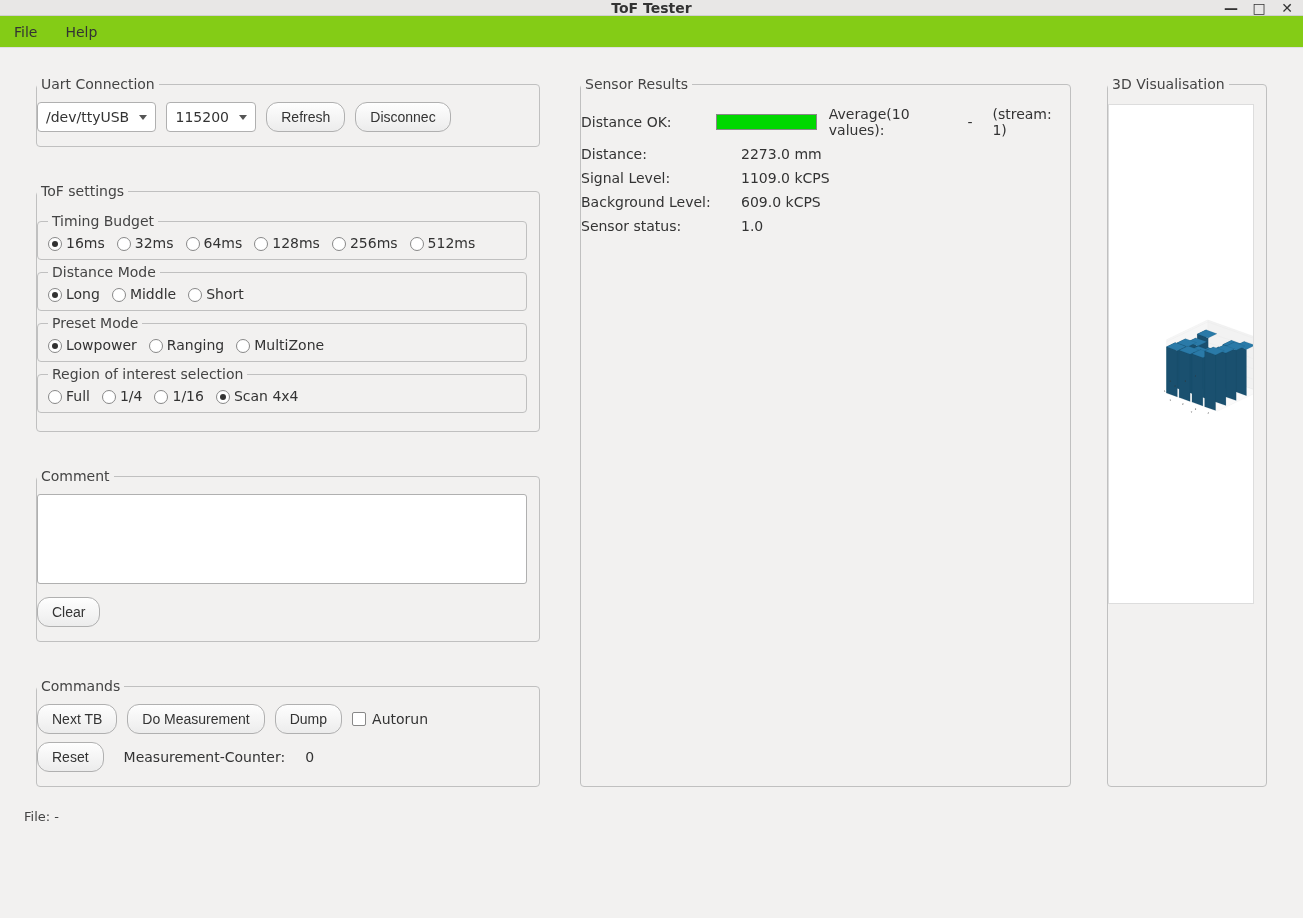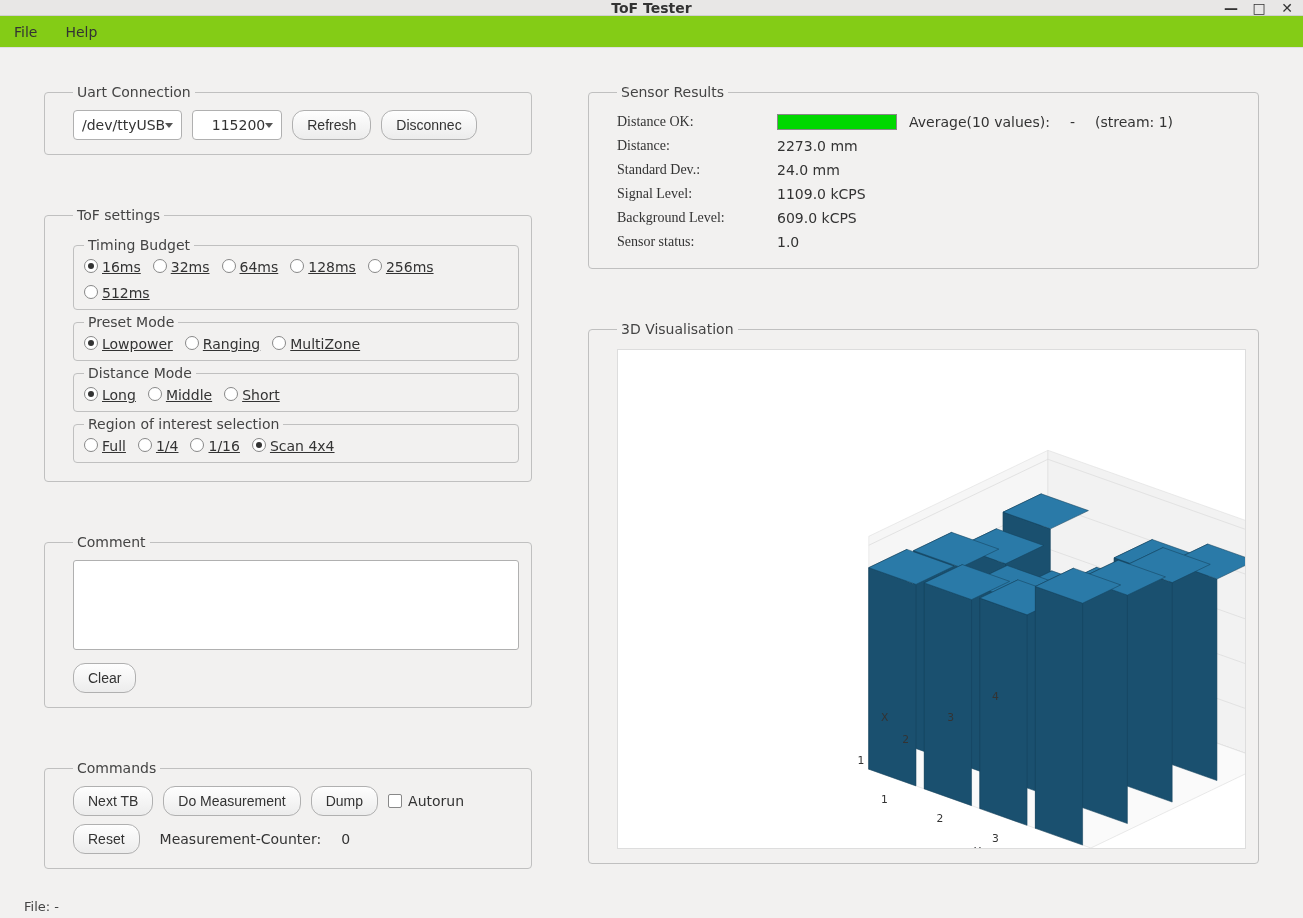--- a/index.html
+++ b/index.html
@@ -49,26 +49,26 @@
     gap: 16px;
     border-bottom: 1px solid #e0e0e0;
   }
   .menubar span { cursor: pointer; padding: 2px 6px; }
   .content {
     display: flex;
     padding: 20px 28px 8px 28px;
     gap: 24px;
   }
   .col-left { width: 520px; display: flex; flex-direction: column; gap: 20px; }
-  .col-right { flex: 1; display: flex; flex-direction: column; gap: 20px; }
+  .col-right { flex: 1; display: flex; flex-direction: row; gap: 20px; }
   fieldset {
     border: 1px solid #c0c0c0;
     border-radius: 4px;
-    padding: 10px 12px 14px 28px;
-    margin: 16px;
+    padding: 10px 12px 14px 0;
+    margin: 8px;
   }
   fieldset.inner {
     margin: 4px 0;
     padding: 6px 10px 8px 10px;
   }
   legend {
     padding: 0 4px;
     font-size: 14px;
     color: #444;
   }
@@ -82,38 +82,37 @@
     cursor: pointer;
     color: #333;
   }
   .select {
     background: #fff;
     border: 1px solid #b0b0b0;
     border-radius: 4px;
     padding: 6px 8px;
     display: inline-flex;
     align-items: center;
-    gap: 0;
+    gap: 10px;
     cursor: pointer;
     min-width: 90px;
-    justify-content: flex-end;
+    justify-content: center;
   }
   .caret {
     width: 0; height: 0;
     border-left: 4px solid transparent;
     border-right: 4px solid transparent;
     border-top: 5px solid #555;
   }
   .radio {
     display: inline-flex;
-    align-items: flex-start;
+    align-items: flex-end;
     gap: 4px;
     margin-right: 2px;
     cursor: pointer;
-    text-decoration: underline;
   }
   .radio .circ {
     width: 14px; height: 14px;
     border: 1px solid #888;
     border-radius: 50%;
     display: inline-flex;
     align-items: center;
     justify-content: center;
     background: #fff;
   }
@@ -144,21 +143,21 @@
     background: #fff;
     padding: 4px;
     font-family: inherit;
     font-size: 13px;
   }
   .results-row {
     display: flex;
     align-items: center;
     padding: 4px 0;
   }
-  .results-label { width: 160px; font-family: Liberation Serif, serif; }
+  .results-label { width: 160px; }
   .progress {
     width: 120px; height: 16px;
     border: 1px solid #888;
     background: #fff;
     position: relative;
     margin-right: 12px;
   }
   .progress .fill {
     position: absolute; left: 0; top: 0; bottom: 0;
     width: 100%;
@@ -247,51 +246,51 @@
               <span>256ms</span>
             </label>
             <label class="radio">
               <span class="circ"></span>
               <span>512ms</span>
             </label>
           </div>
       </fieldset>
 
       <fieldset class="inner">
+        <legend>Distance Mode</legend>
+        <div class="row" id="distance-options">
+            <label class="radio selected">
+              <span class="circ"></span>
+              <span>Long</span>
+            </label>
+            <label class="radio">
+              <span class="circ"></span>
+              <span>Middle</span>
+            </label>
+            <label class="radio">
+              <span class="circ"></span>
+              <span>Short</span>
+            </label>
+          </div>
+      </fieldset>
+
+      <fieldset class="inner">
         <legend>Preset Mode</legend>
         <div class="row" id="preset-options">
             <label class="radio selected">
               <span class="circ"></span>
               <span>Lowpower</span>
             </label>
             <label class="radio">
               <span class="circ"></span>
               <span>Ranging</span>
             </label>
             <label class="radio">
               <span class="circ"></span>
               <span>MultiZone</span>
-            </label>
-          </div>
-      </fieldset>
-
-      <fieldset class="inner">
-        <legend>Distance Mode</legend>
-        <div class="row" id="distance-options">
-            <label class="radio selected">
-              <span class="circ"></span>
-              <span>Long</span>
-            </label>
-            <label class="radio">
-              <span class="circ"></span>
-              <span>Middle</span>
-            </label>
-            <label class="radio">
-              <span class="circ"></span>
-              <span>Short</span>
             </label>
           </div>
       </fieldset>
 
       <fieldset class="inner">
         <legend>Region of interest selection</legend>
         <div class="row" id="roi-options">
             <label class="radio">
               <span class="circ"></span>
               <span>Full</span>
@@ -348,24 +347,20 @@
         <div class="progress">
             <div class="fill"></div>
           </div>
         <span>Average(10 values):</span>
         <span style="margin:0 20px;">-</span>
         <span>(stream: 1)</span>
       </div>
       <div class="results-row">
         <span class="results-label">Distance:</span>
         <span>2273.0 mm</span>
-      </div>
-      <div class="results-row">
-        <span class="results-label">Standard Dev.:</span>
-        <span>24.0 mm</span>
       </div>
       <div class="results-row">
         <span class="results-label">Signal Level:</span>
         <span>1109.0 kCPS</span>
       </div>
       <div class="results-row">
         <span class="results-label">Background Level:</span>
         <span>609.0 kCPS</span>
       </div>
       <div class="results-row">

